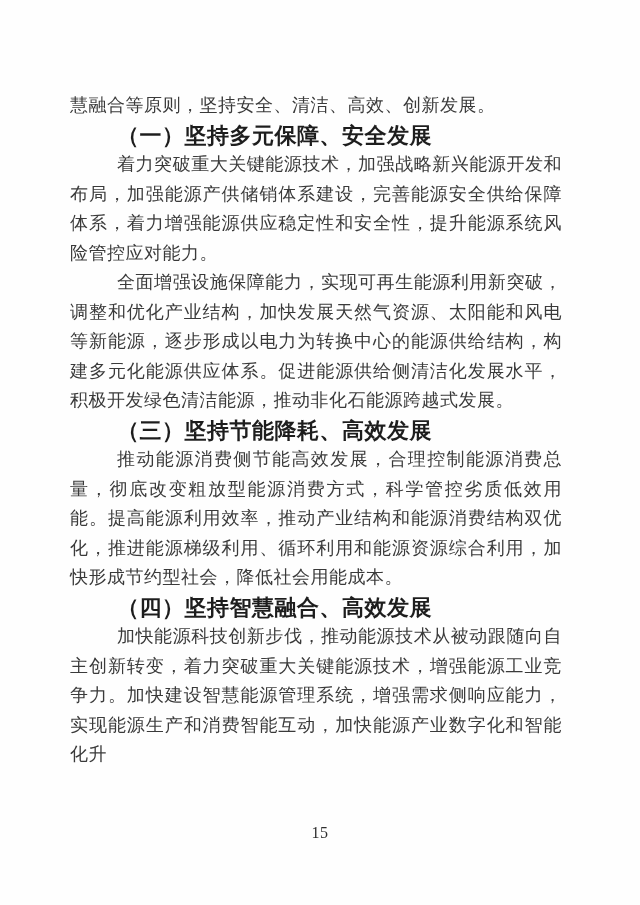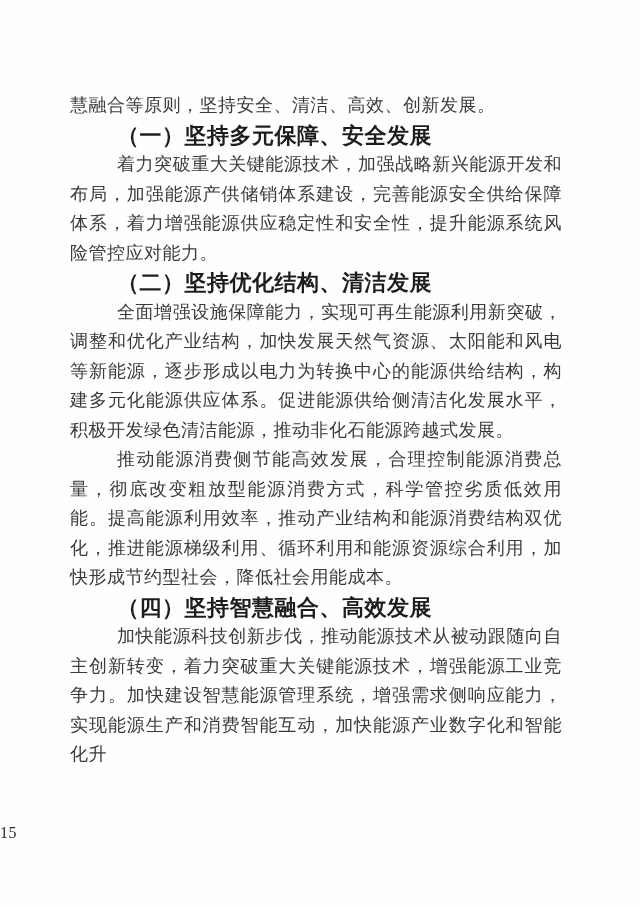--- a/index.html
+++ b/index.html
@@ -41,33 +41,34 @@
   .doc-body p.heading {
     font-weight: bold;
     color: #1d1d1d;
     font-size: 22px;
   }
   .page-number {
     position: absolute;
     top: 824px;
     left: 0;
     width: 100%;
+    text-align: center;
     font-size: 16px;
     color: #2e2e2e;
     letter-spacing: 0.5px;
   }
 </style>
 </head>
 <body>
 
 <div class="page">
   <div class="doc-body">
       <p class="continuation">慧融合等原则，坚持安全、清洁、高效、创新发展。</p>
       <p class="heading">（一）坚持多元保障、安全发展</p>
       <p class="paragraph">着力突破重大关键能源技术，加强战略新兴能源开发和布局，加强能源产供储销体系建设，完善能源安全供给保障体系，着力增强能源供应稳定性和安全性，提升能源系统风险管控应对能力。</p>
-      <p class="heading">（二）坚持优化结构、清洁发展</p>
       <p class="paragraph">全面增强设施保障能力，实现可再生能源利用新突破，调整和优化产业结构，加快发展天然气资源、太阳能和风电等新能源，逐步形成以电力为转换中心的能源供给结构，构建多元化能源供应体系。促进能源供给侧清洁化发展水平，积极开发绿色清洁能源，推动非化石能源跨越式发展。</p>
+      <p class="heading">（三）坚持节能降耗、高效发展</p>
       <p class="paragraph">推动能源消费侧节能高效发展，合理控制能源消费总量，彻底改变粗放型能源消费方式，科学管控劣质低效用能。提高能源利用效率，推动产业结构和能源消费结构双优化，推进能源梯级利用、循环利用和能源资源综合利用，加快形成节约型社会，降低社会用能成本。</p>
       <p class="heading">（四）坚持智慧融合、高效发展</p>
       <p class="paragraph">加快能源科技创新步伐，推动能源技术从被动跟随向自主创新转变，着力突破重大关键能源技术，增强能源工业竞争力。加快建设智慧能源管理系统，增强需求侧响应能力，实现能源生产和消费智能互动，加快能源产业数字化和智能化升</p>
     </div>
   <div class="page-number">15</div>
 </div>
 
 </body></html>

